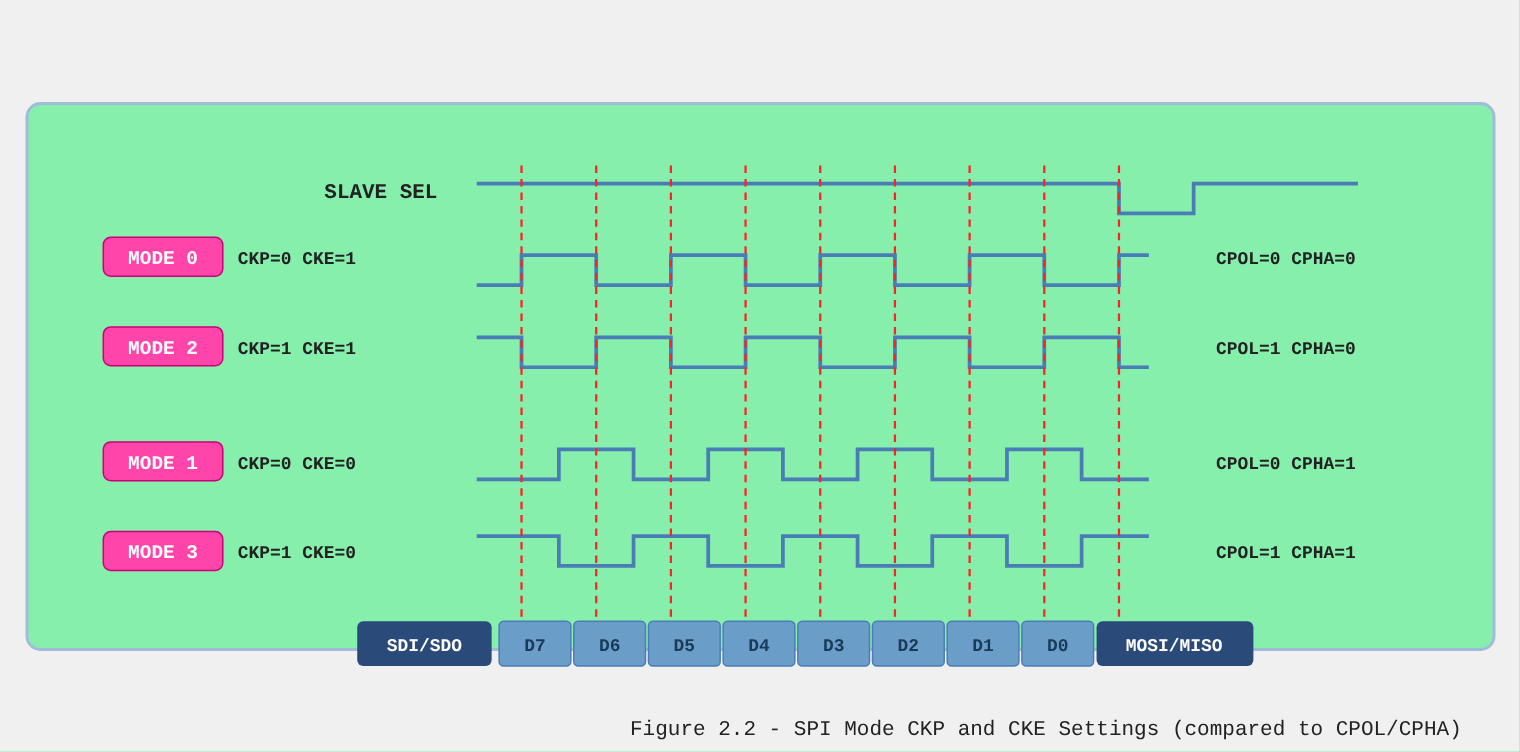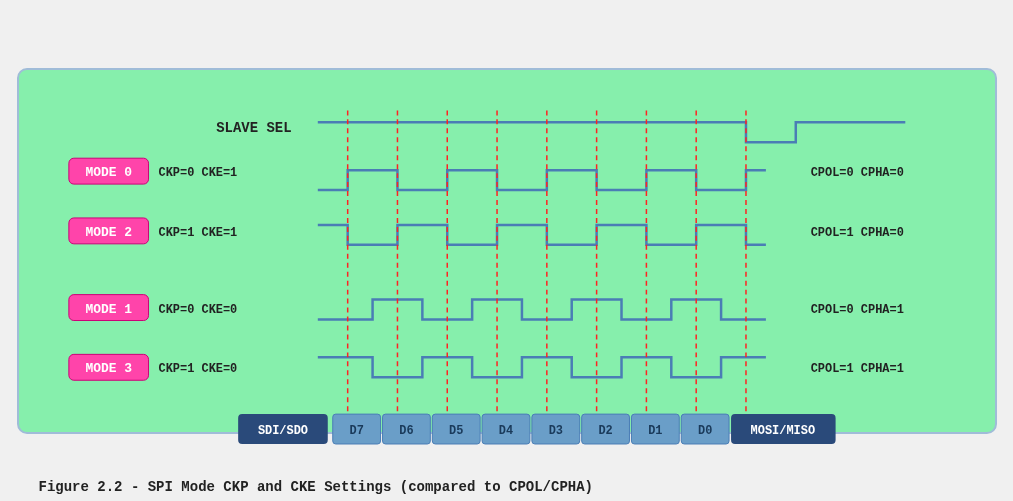--- a/index.html
+++ b/index.html
@@ -16,23 +16,23 @@
       width: 980px;
       height: 366px;
       background: #86efac;
       border: 2px solid #a0bcd8;
       border-radius: 10px;
       padding: 18px 20px 10px 20px;
       display: flex;
       flex-direction: column;
     }
     .caption {
-      text-align: left;
+      text-align: right;
       font-size: 14px;
-      font-weight: bold;
+      font-weight: normal;
       color: #222;
       margin-top: 8px;
       font-family: 'Courier New', Courier, monospace;
     }
 
     
     .svg-container {
       flex: 1;
       position: relative;
     }

